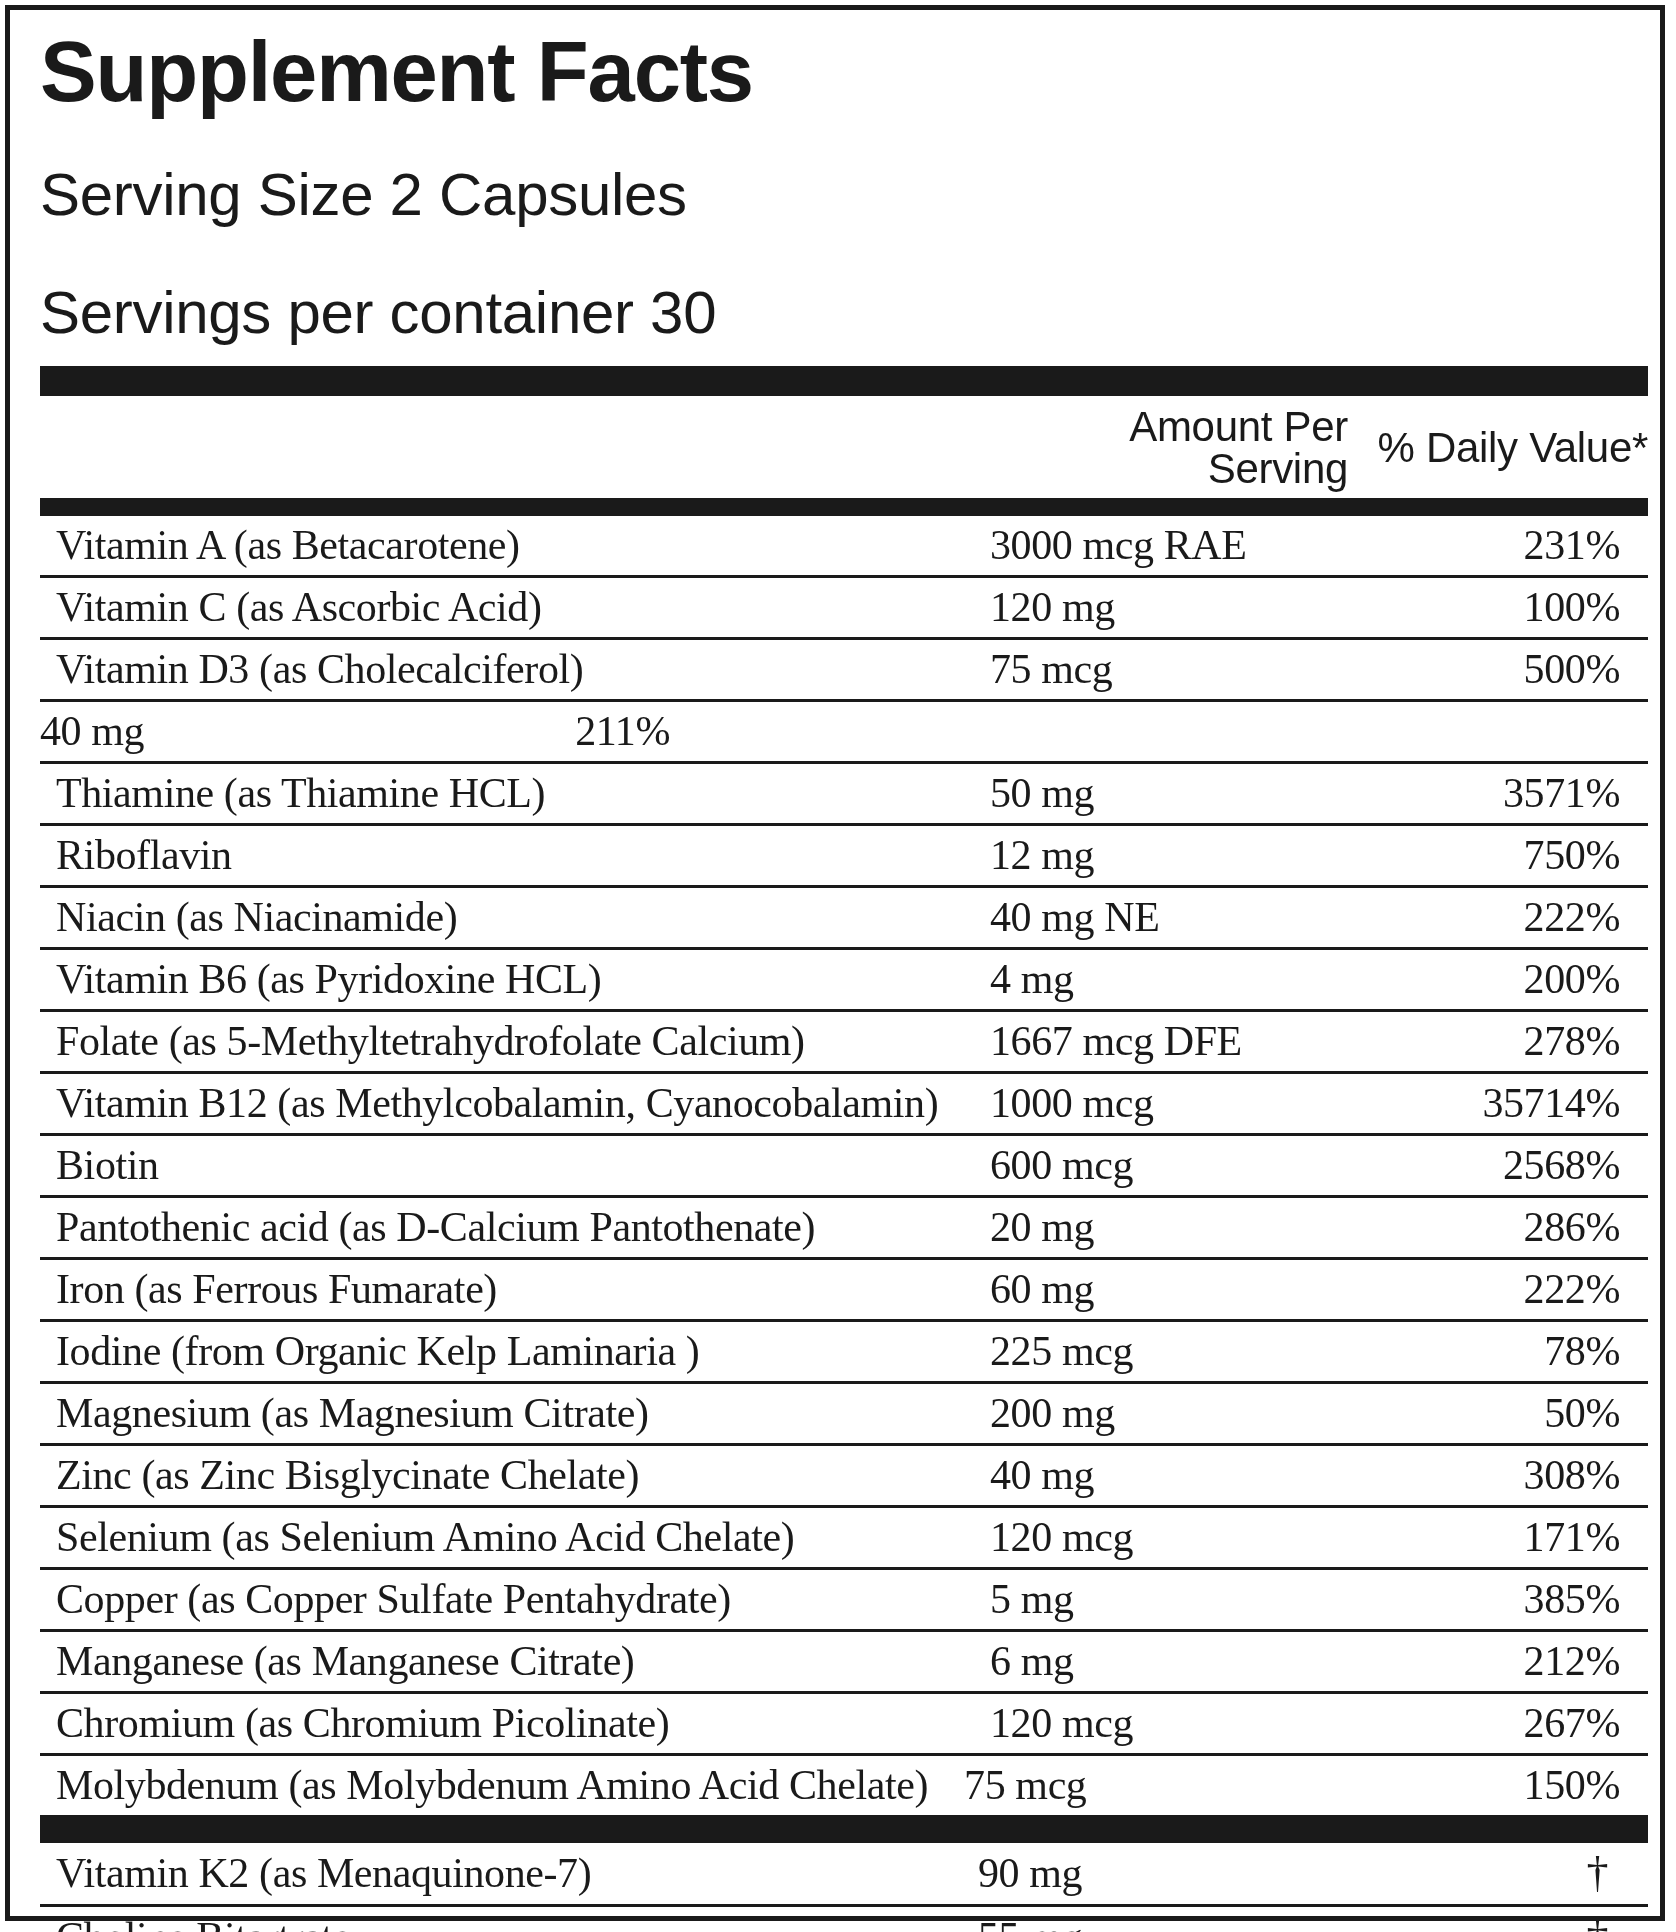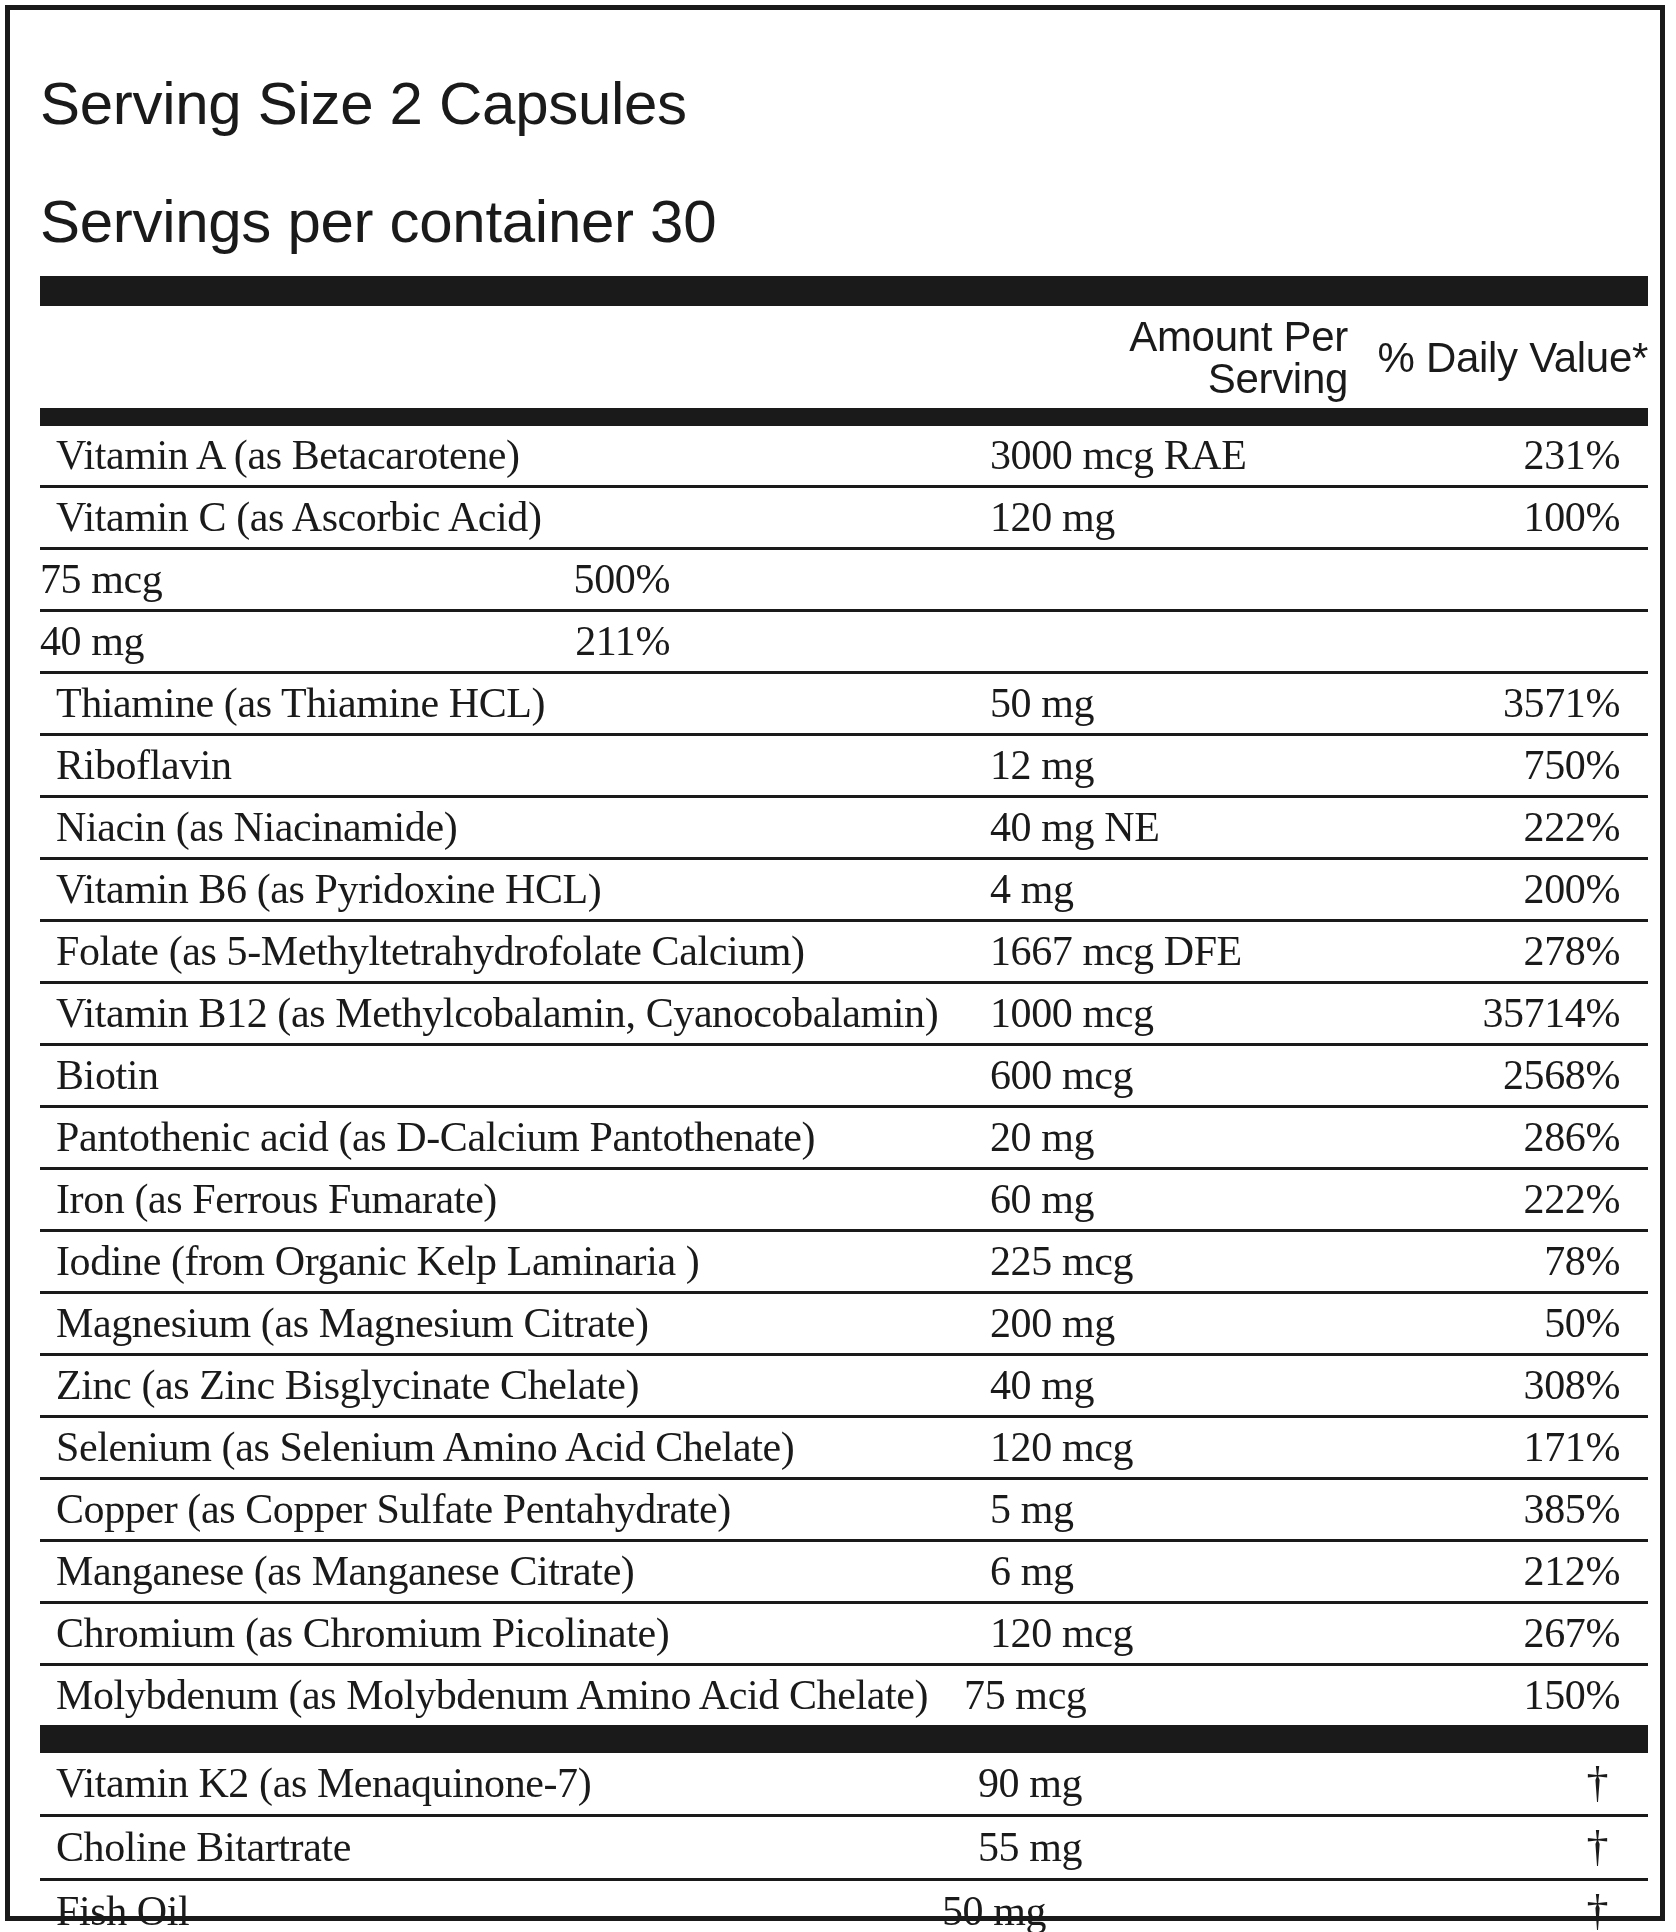--- a/index.html
+++ b/index.html
@@ -98,20 +98,21 @@
   .nrow .c-amt  { width: 330px; text-align: left; white-space: nowrap; }
   .nrow .c-dv   { width: 300px; text-align: right; white-space: nowrap; padding-right: 28px; }
   .nrow .c-dv.dagger { padding-right: 40px; font-size: 44px; }
 </style>
 </head>
 <body>
 
 <div class="label-panel">
   <div class="inner">
 
+    <div class="sf-title">Supplement Facts</div>
     <div class="serving-line">Serving Size 2 Capsules</div>
     <div class="serving-line">Servings per container 30</div>
 
     <div class="bar-thick"></div>
 
     <div class="col-head">
       <div class="c-name"></div>
       <div class="c-amt">Amount Per Serving</div>
       <div class="c-dv">% Daily Value*</div>
     </div>
@@ -123,20 +124,21 @@
           <div class="c-name">Vitamin A (as Betacarotene)</div>
           <div class="c-amt">3000 mcg RAE</div>
           <div class="c-dv">231%</div>
         </div>
         <div class="nrow">
           <div class="c-name">Vitamin C (as Ascorbic Acid)</div>
           <div class="c-amt">120 mg</div>
           <div class="c-dv">100%</div>
         </div>
         <div class="nrow">
+          <div class="c-name">Vitamin D3 (as Cholecalciferol)</div>
           <div class="c-amt">75 mcg</div>
           <div class="c-dv">500%</div>
         </div>
         <div class="nrow">
           <div class="c-amt">40 mg</div>
           <div class="c-dv">211%</div>
         </div>
         <div class="nrow">
           <div class="c-name">Thiamine (as Thiamine HCL)</div>
           <div class="c-amt">50 mg</div>

